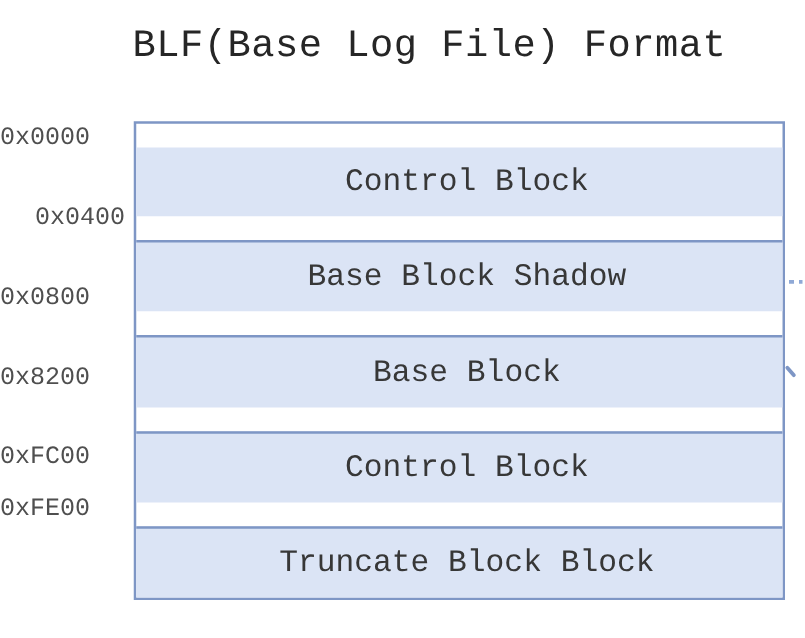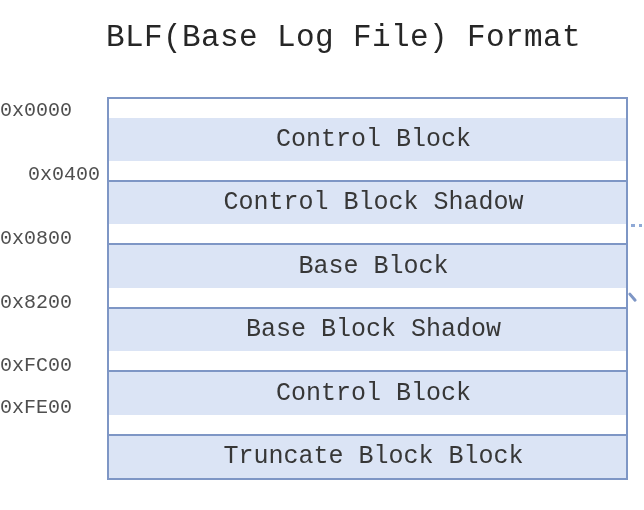--- a/index.html
+++ b/index.html
@@ -106,27 +106,24 @@
   <div class="addr addr-2">0x0800</div>
   <div class="addr addr-3">0x8200</div>
   <div class="addr addr-4">0xFC00</div>
   <div class="addr addr-5">0xFE00</div>
 
   <div class="box">
     <div class="row">
       <span class="row-label">Control Block</span>
     </div>
     <div class="row">
-      <span class="row-label">Control Block Shadow</span>
+      <span class="row-label">Base Block Shadow</span>
     </div>
     <div class="row">
       <span class="row-label">Base Block</span>
-    </div>
-    <div class="row">
-      <span class="row-label">Base Block Shadow</span>
     </div>
     <div class="row">
       <span class="row-label">Control Block</span>
     </div>
     <div class="row">
       <span class="row-label">Truncate Block Block</span>
     </div>
   </div>
 
   <div class="dash-frag"></div>

